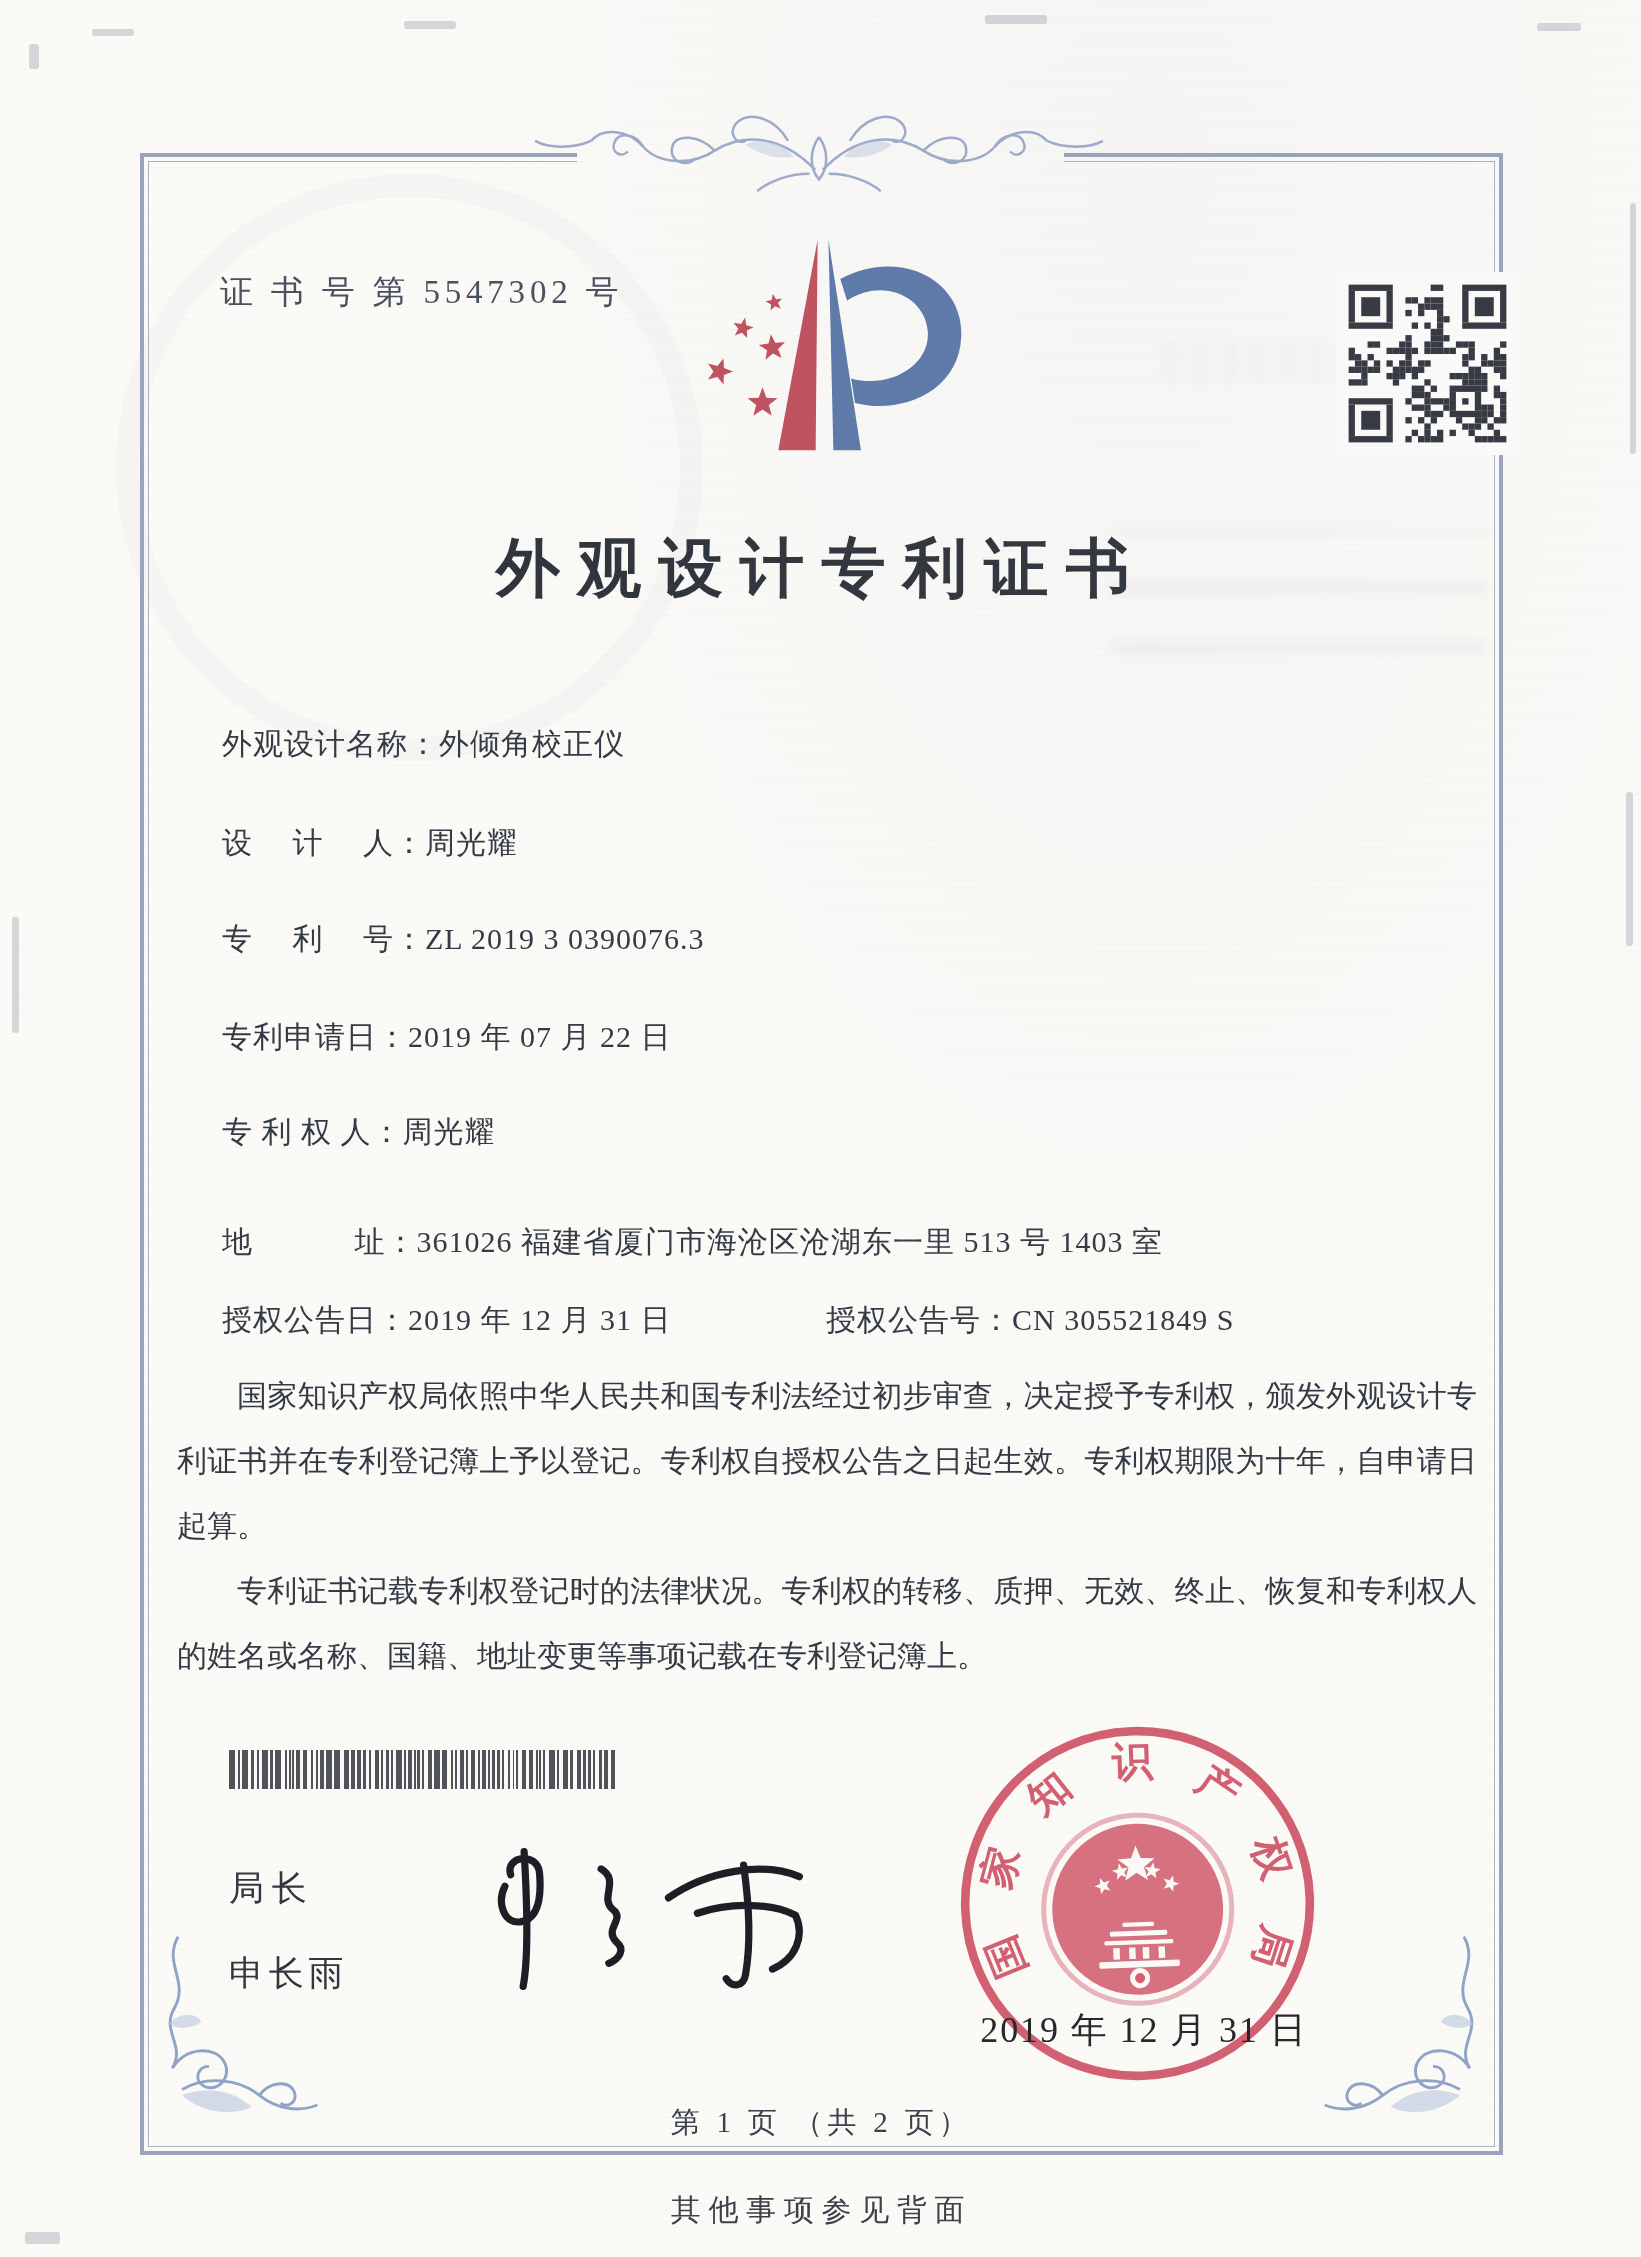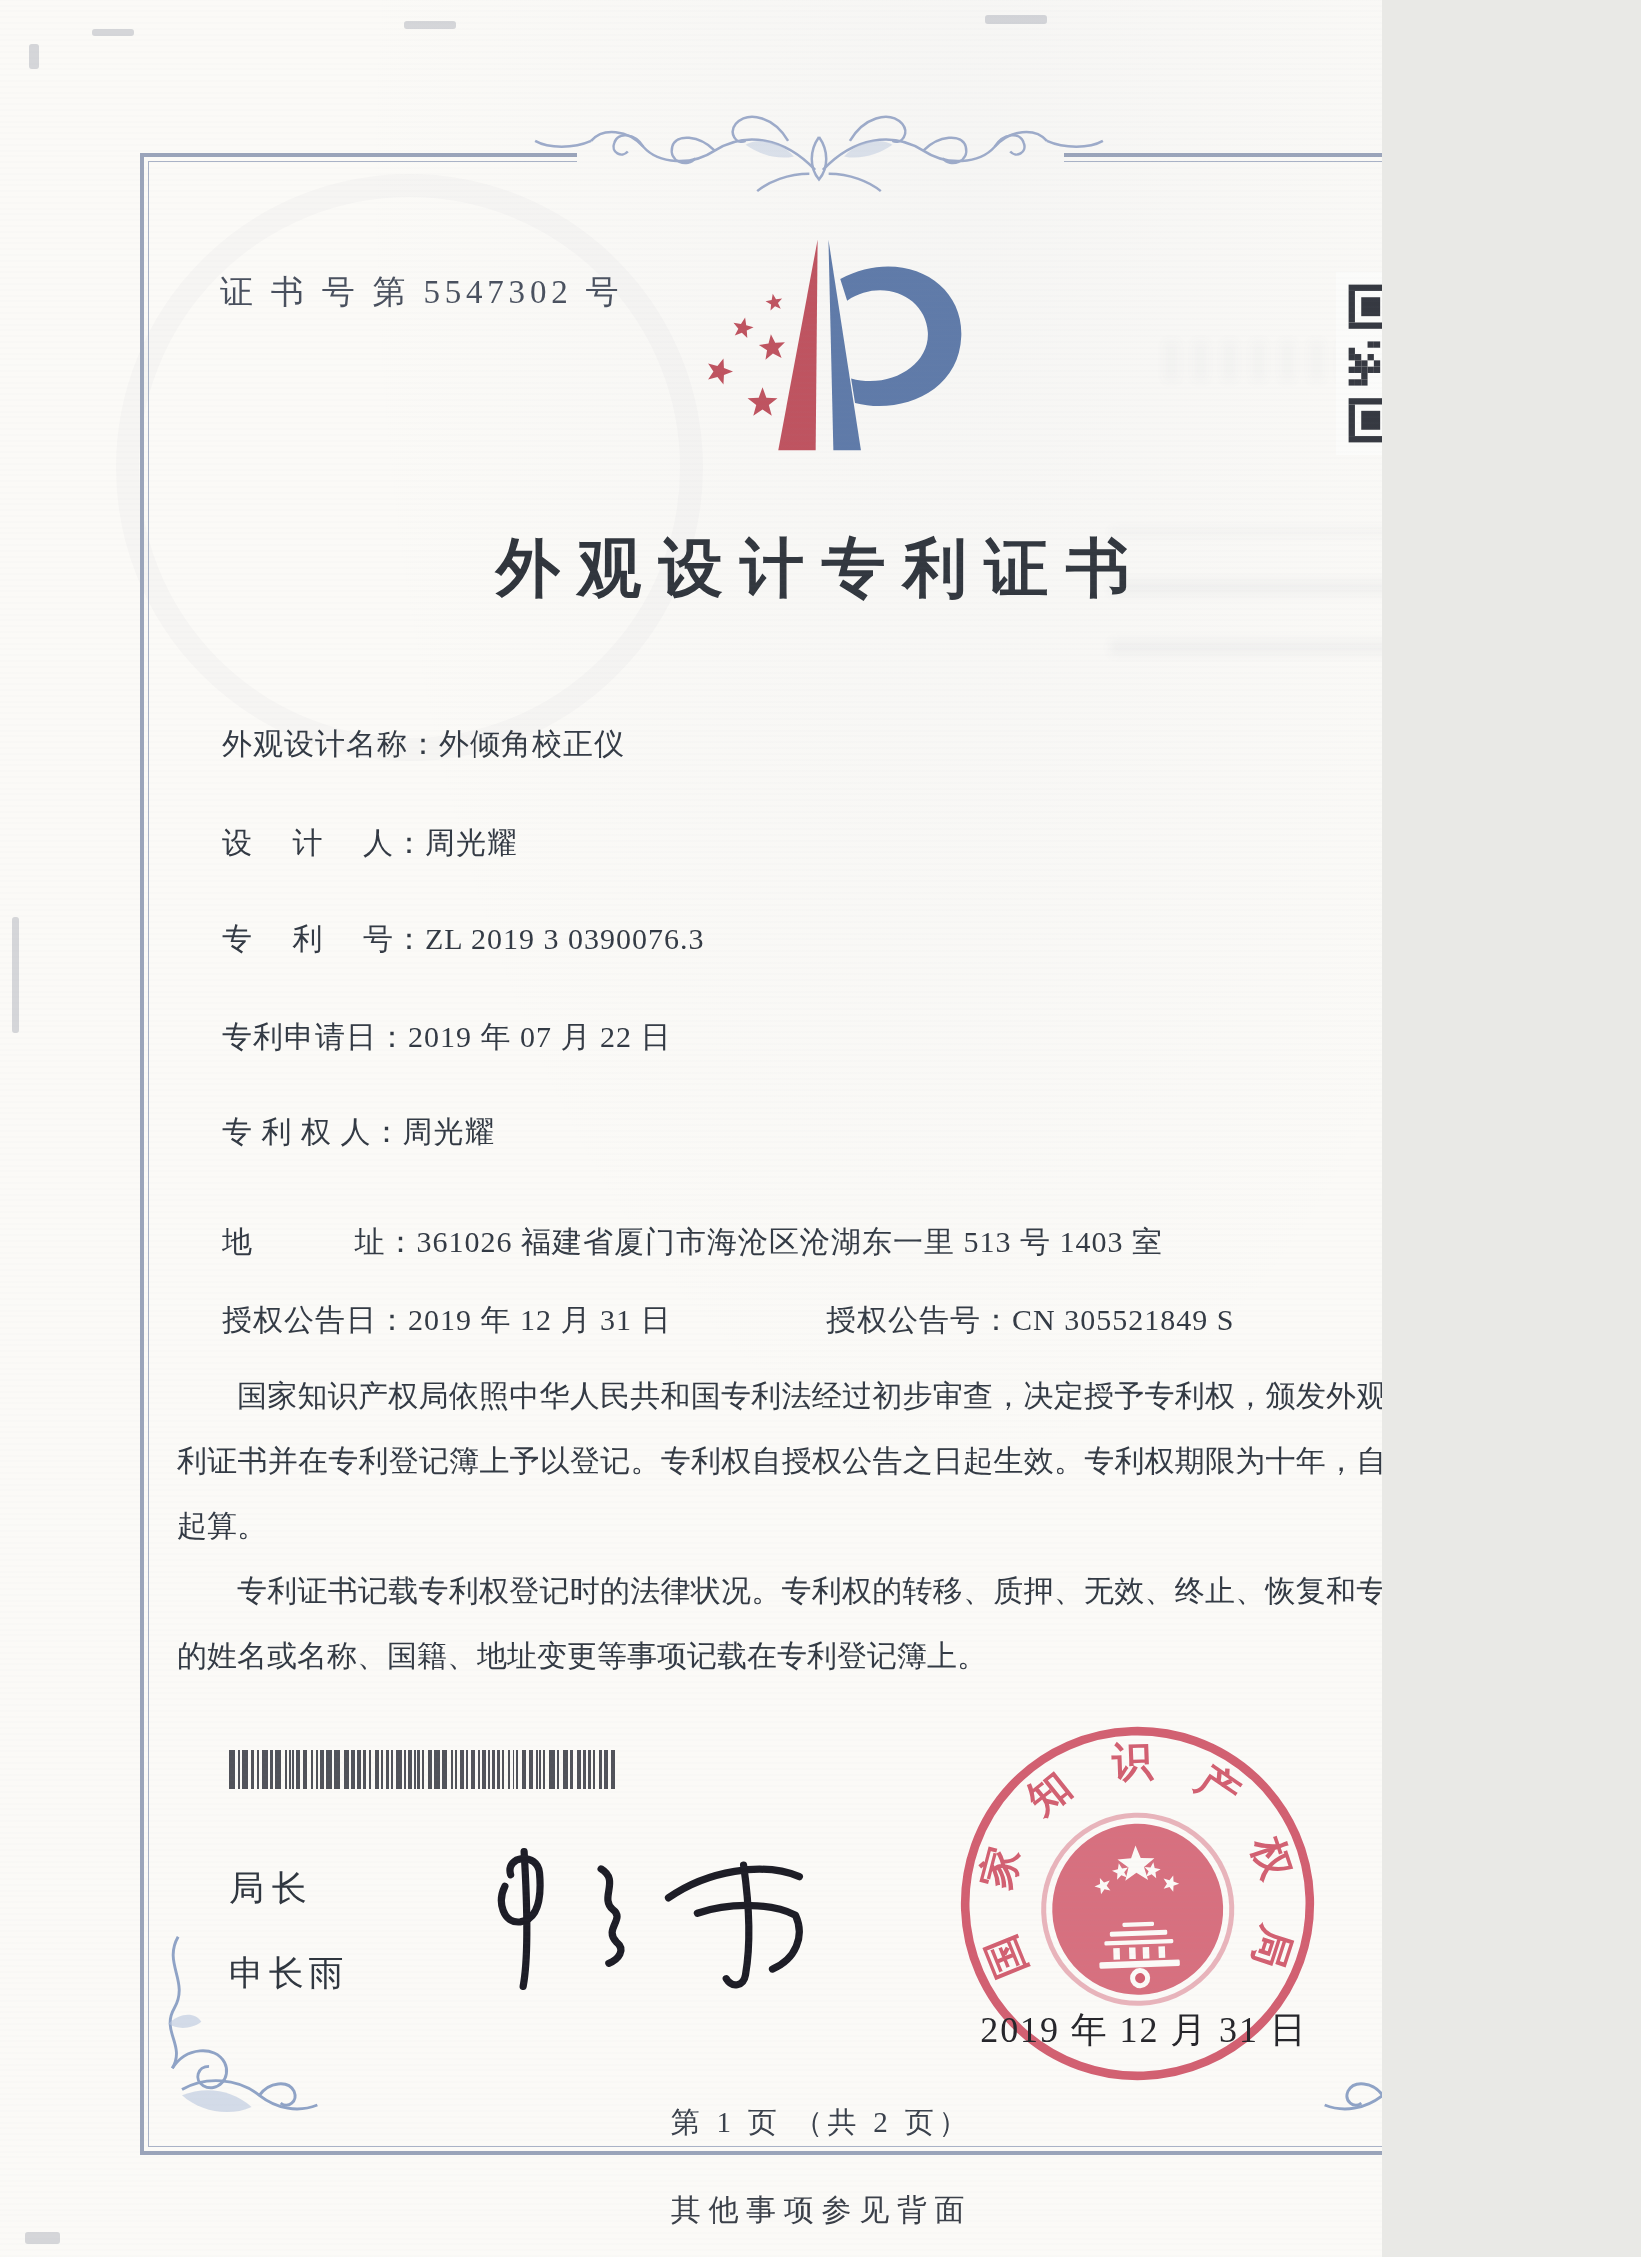--- a/index.html
+++ b/index.html
@@ -1,16 +1,16 @@
 <!DOCTYPE html>
 <html><head>
 <meta charset="utf-8">
 <style>
   html,body{margin:0;padding:0;background:#e9e9e6;}
-  .page{position:relative;width:1382px;height:2257px;background:#fbfaf7;overflow:hidden;
+  .page{position:relative;width:1641px;height:2257px;background:#fbfaf7;overflow:hidden;
         font-family:"Liberation Serif","DejaVu Serif",serif;color:#333a44;}
   .abs{position:absolute;}
 
   
   .frame{left:140px;top:153px;width:1363px;height:2002px;box-sizing:border-box;
          border:4.8px solid #9aa4ba;}
   .frame-inner{position:absolute;inset:3.9px;border:1.9px solid #aab3c7;}
   .orn-mask{left:577px;top:141px;width:487px;height:23px;background:#fbfaf7;}
 
   

